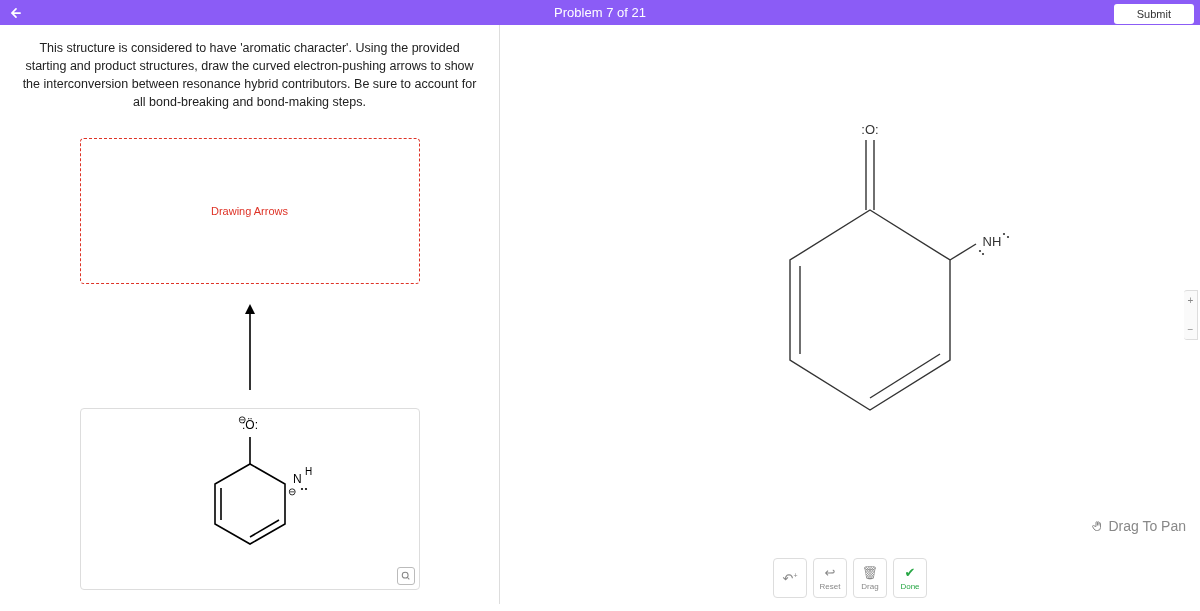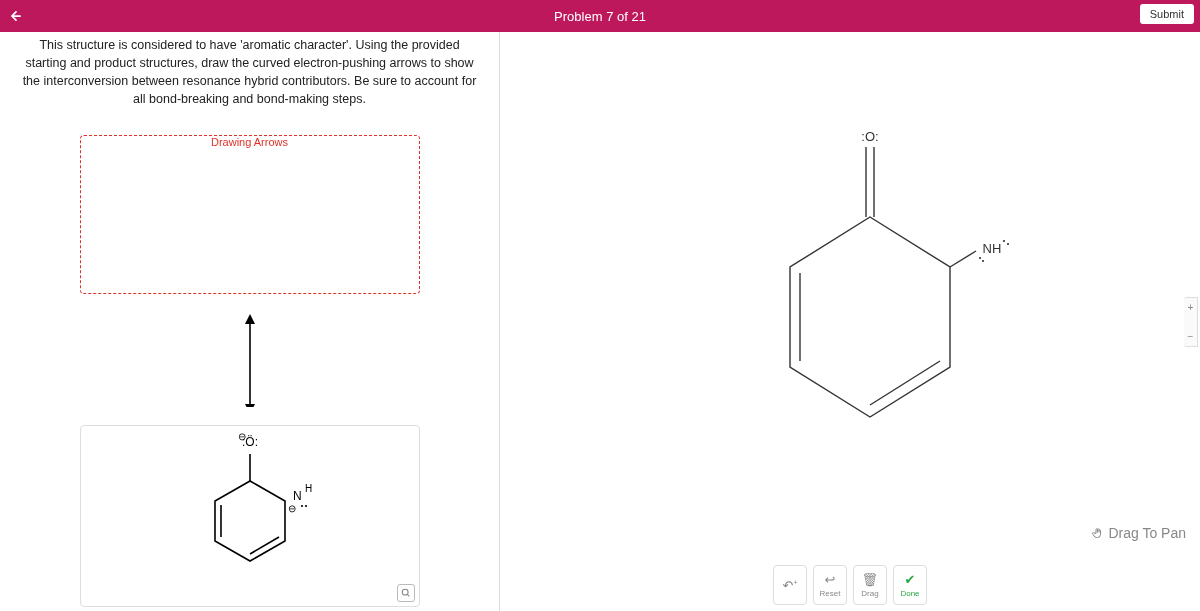--- a/index.html
+++ b/index.html
@@ -1,27 +1,27 @@
 <!DOCTYPE html>
 <html><head>
 <meta charset="utf-8">
 <style>
 * { margin: 0; padding: 0; box-sizing: border-box; }
 body { font-family: Arial, Helvetica, sans-serif; background: #fff; width: 1200px; height: 611px; overflow: hidden; position: relative; }
 
-.header { background: #be185d; height: 32px; display: flex; align-items: center; position: relative; color: #fff; }
+.header { background: #8b5cf6; height: 25px; display: flex; align-items: center; position: relative; color: #fff; }
 .back-arrow { width: 32px; height: 32px; display: flex; align-items: center; justify-content: center; cursor: pointer; }
 .header-title { position: absolute; left: 50%; transform: translateX(-50%); font-size: 13px; }
-.submit-btn { position: absolute; right: 6px; top: 4px; background: #fff; color: #333; border: none; border-radius: 3px; padding: 4px 10px; font-size: 11px; cursor: pointer; }
+.submit-btn { position: absolute; right: 6px; top: 4px; background: #fff; color: #333; border: none; border-radius: 3px; padding: 4px 23px; font-size: 11px; cursor: pointer; }
 
 .main { display: flex; height: calc(611px - 32px); }
-.left-panel { width: 500px; border-right: 1px solid #ddd; padding: 4px 20px; display: flex; flex-direction: column; align-items: center; position: relative; }
+.left-panel { width: 500px; border-right: 1px solid #ddd; padding: 14px 20px; display: flex; flex-direction: column; align-items: center; position: relative; }
 .question-text { font-size: 12.5px; color: #222; text-align: center; line-height: 1.45; margin-bottom: 18px; }
 
-.drawing-box { width: 340px; height: 170px; border: 1px dashed #de3226; border-radius: 4px; display: flex; align-items: flex-start; justify-content: center; margin-top: 8px; cursor: pointer; }
+.drawing-box { width: 340px; height: 170px; border: 1px dashed #de3226; border-radius: 4px; display: flex; align-items: center; justify-content: center; margin-top: 8px; cursor: pointer; }
 .drawing-box-label { color: #de3226; font-size: 11px; }
 
 .resonance-arrow { margin: 20px 0 18px 0; }
 
 .structure-card { width: 340px; height: 190px; border: 1px solid #ddd; border-radius: 4px; display: flex; align-items: center; justify-content: center; position: relative; }
 .zoom-btn { position: absolute; right: 4px; bottom: 4px; width: 18px; height: 18px; border: 1px solid #bbb; border-radius: 3px; display: flex; align-items: center; justify-content: center; font-size: 10px; color: #666; cursor: pointer; background: #fff; }
 
 .canvas-panel { flex: 1; position: relative; background: #fff; }
 .molecule-svg { position: absolute; left: 250px; top: 95px; }
 

